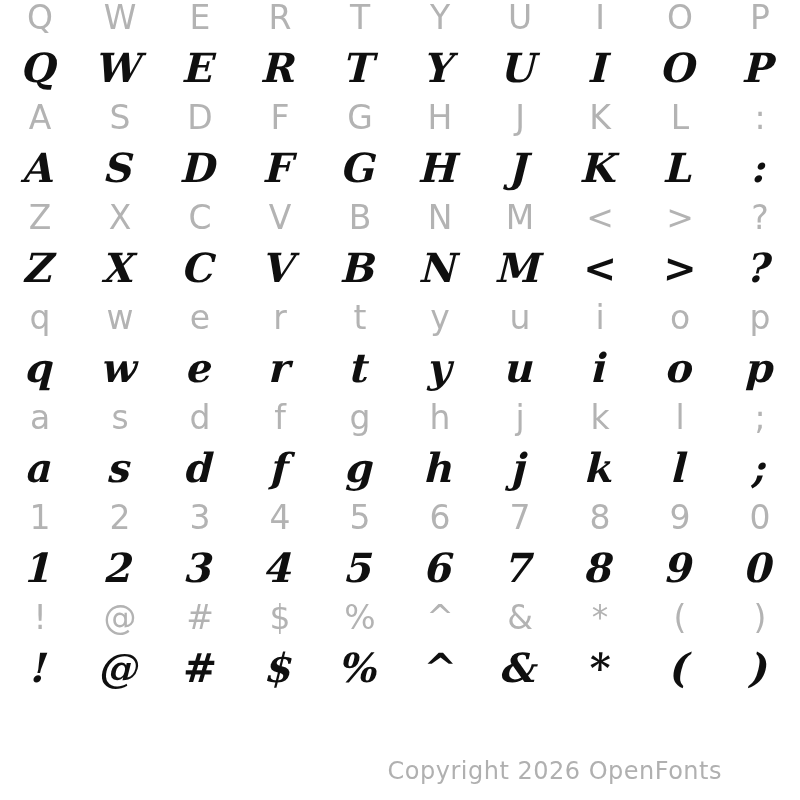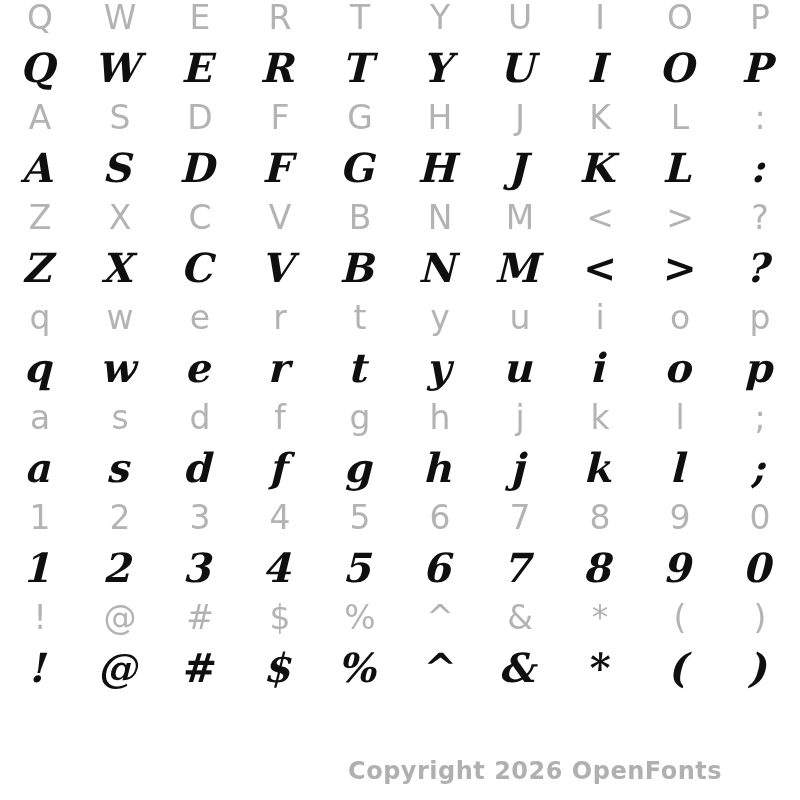--- a/index.html
+++ b/index.html
@@ -51,21 +51,20 @@
     transform: skewX(-3deg);
   }
   .footer {
     position: absolute;
     top: 757px;
     right: 78px;
     font-family: "DejaVu Sans", "Liberation Sans", sans-serif;
     font-size: 24px;
     letter-spacing: 0.5px;
     color: var(--footer-color, #b0b0b0);
-    font-weight: bold;
   }
 </style>
 </head>
 <body>
 
 <div class="sheet">
   <div class="grid">
       <div class="glyph-row reference">
         <span class="glyph-cell">Q</span>
         <span class="glyph-cell">W</span>

